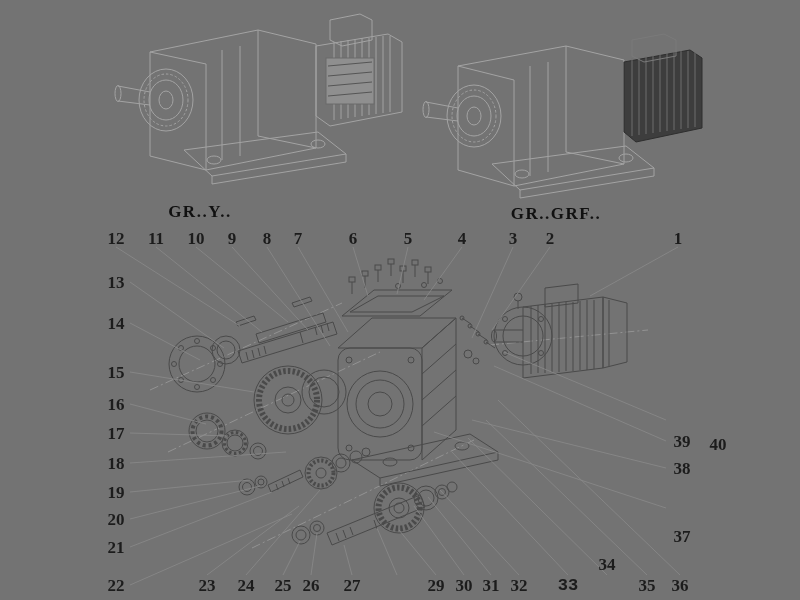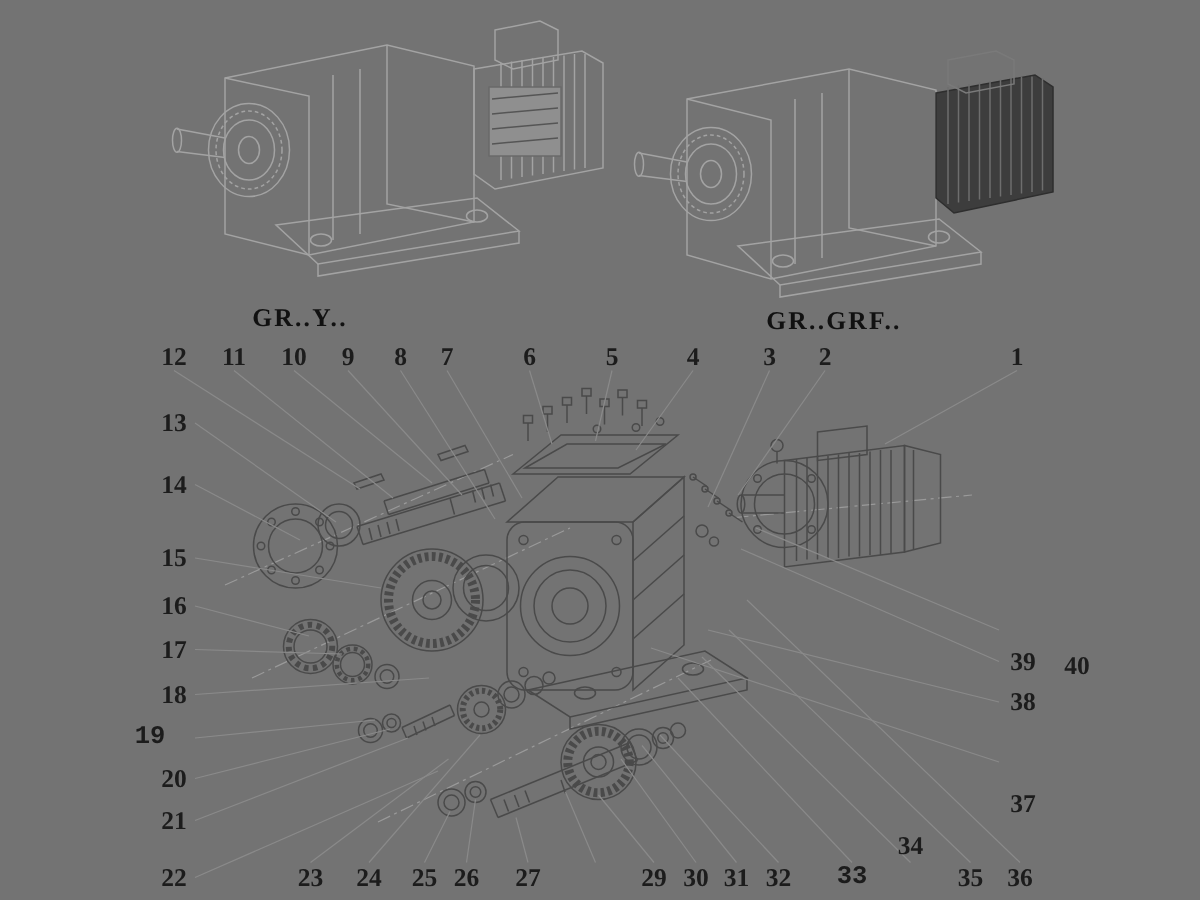--- a/index.html
+++ b/index.html
@@ -337,21 +337,21 @@
       <div class="callout" style="left: 462px; top: 238px; color: rgb(28, 28, 28);">4</div>
       <div class="callout" style="left: 513px; top: 238px; color: rgb(28, 28, 28);">3</div>
       <div class="callout" style="left: 550px; top: 238px; color: rgb(28, 28, 28);">2</div>
       <div class="callout" style="left: 678px; top: 238px; color: rgb(28, 28, 28);">1</div>
       <div class="callout" style="left: 116px; top: 282px; color: rgb(28, 28, 28);">13</div>
       <div class="callout" style="left: 116px; top: 323px; color: rgb(28, 28, 28);">14</div>
       <div class="callout" style="left: 116px; top: 372px; color: rgb(28, 28, 28);">15</div>
       <div class="callout" style="left: 116px; top: 404px; color: rgb(28, 28, 28);">16</div>
       <div class="callout" style="left: 116px; top: 433px; color: rgb(28, 28, 28);">17</div>
       <div class="callout" style="left: 116px; top: 463px; color: rgb(28, 28, 28);">18</div>
-      <div class="callout" style="left: 100px; top: 492px; color: rgb(28, 28, 28); font-family: Liberation Mono, monospace;">19</div>
+      <div class="callout" style="left: 116px; top: 492px; color: rgb(28, 28, 28);">19</div>
       <div class="callout" style="left: 116px; top: 519px; color: rgb(28, 28, 28);">20</div>
       <div class="callout" style="left: 116px; top: 547px; color: rgb(28, 28, 28);">21</div>
       <div class="callout" style="left: 116px; top: 585px; color: rgb(28, 28, 28);">22</div>
       <div class="callout" style="left: 207px; top: 585px; color: rgb(28, 28, 28);">23</div>
       <div class="callout" style="left: 246px; top: 585px; color: rgb(28, 28, 28);">24</div>
       <div class="callout" style="left: 283px; top: 585px; color: rgb(28, 28, 28);">25</div>
       <div class="callout" style="left: 311px; top: 585px; color: rgb(28, 28, 28);">26</div>
       <div class="callout" style="left: 352px; top: 585px; color: rgb(28, 28, 28);">27</div>
       <div class="callout" style="left: 397px; top: 609px; color: rgb(28, 28, 28);">28</div>
       <div class="callout" style="left: 436px; top: 585px; color: rgb(28, 28, 28);">29</div>

